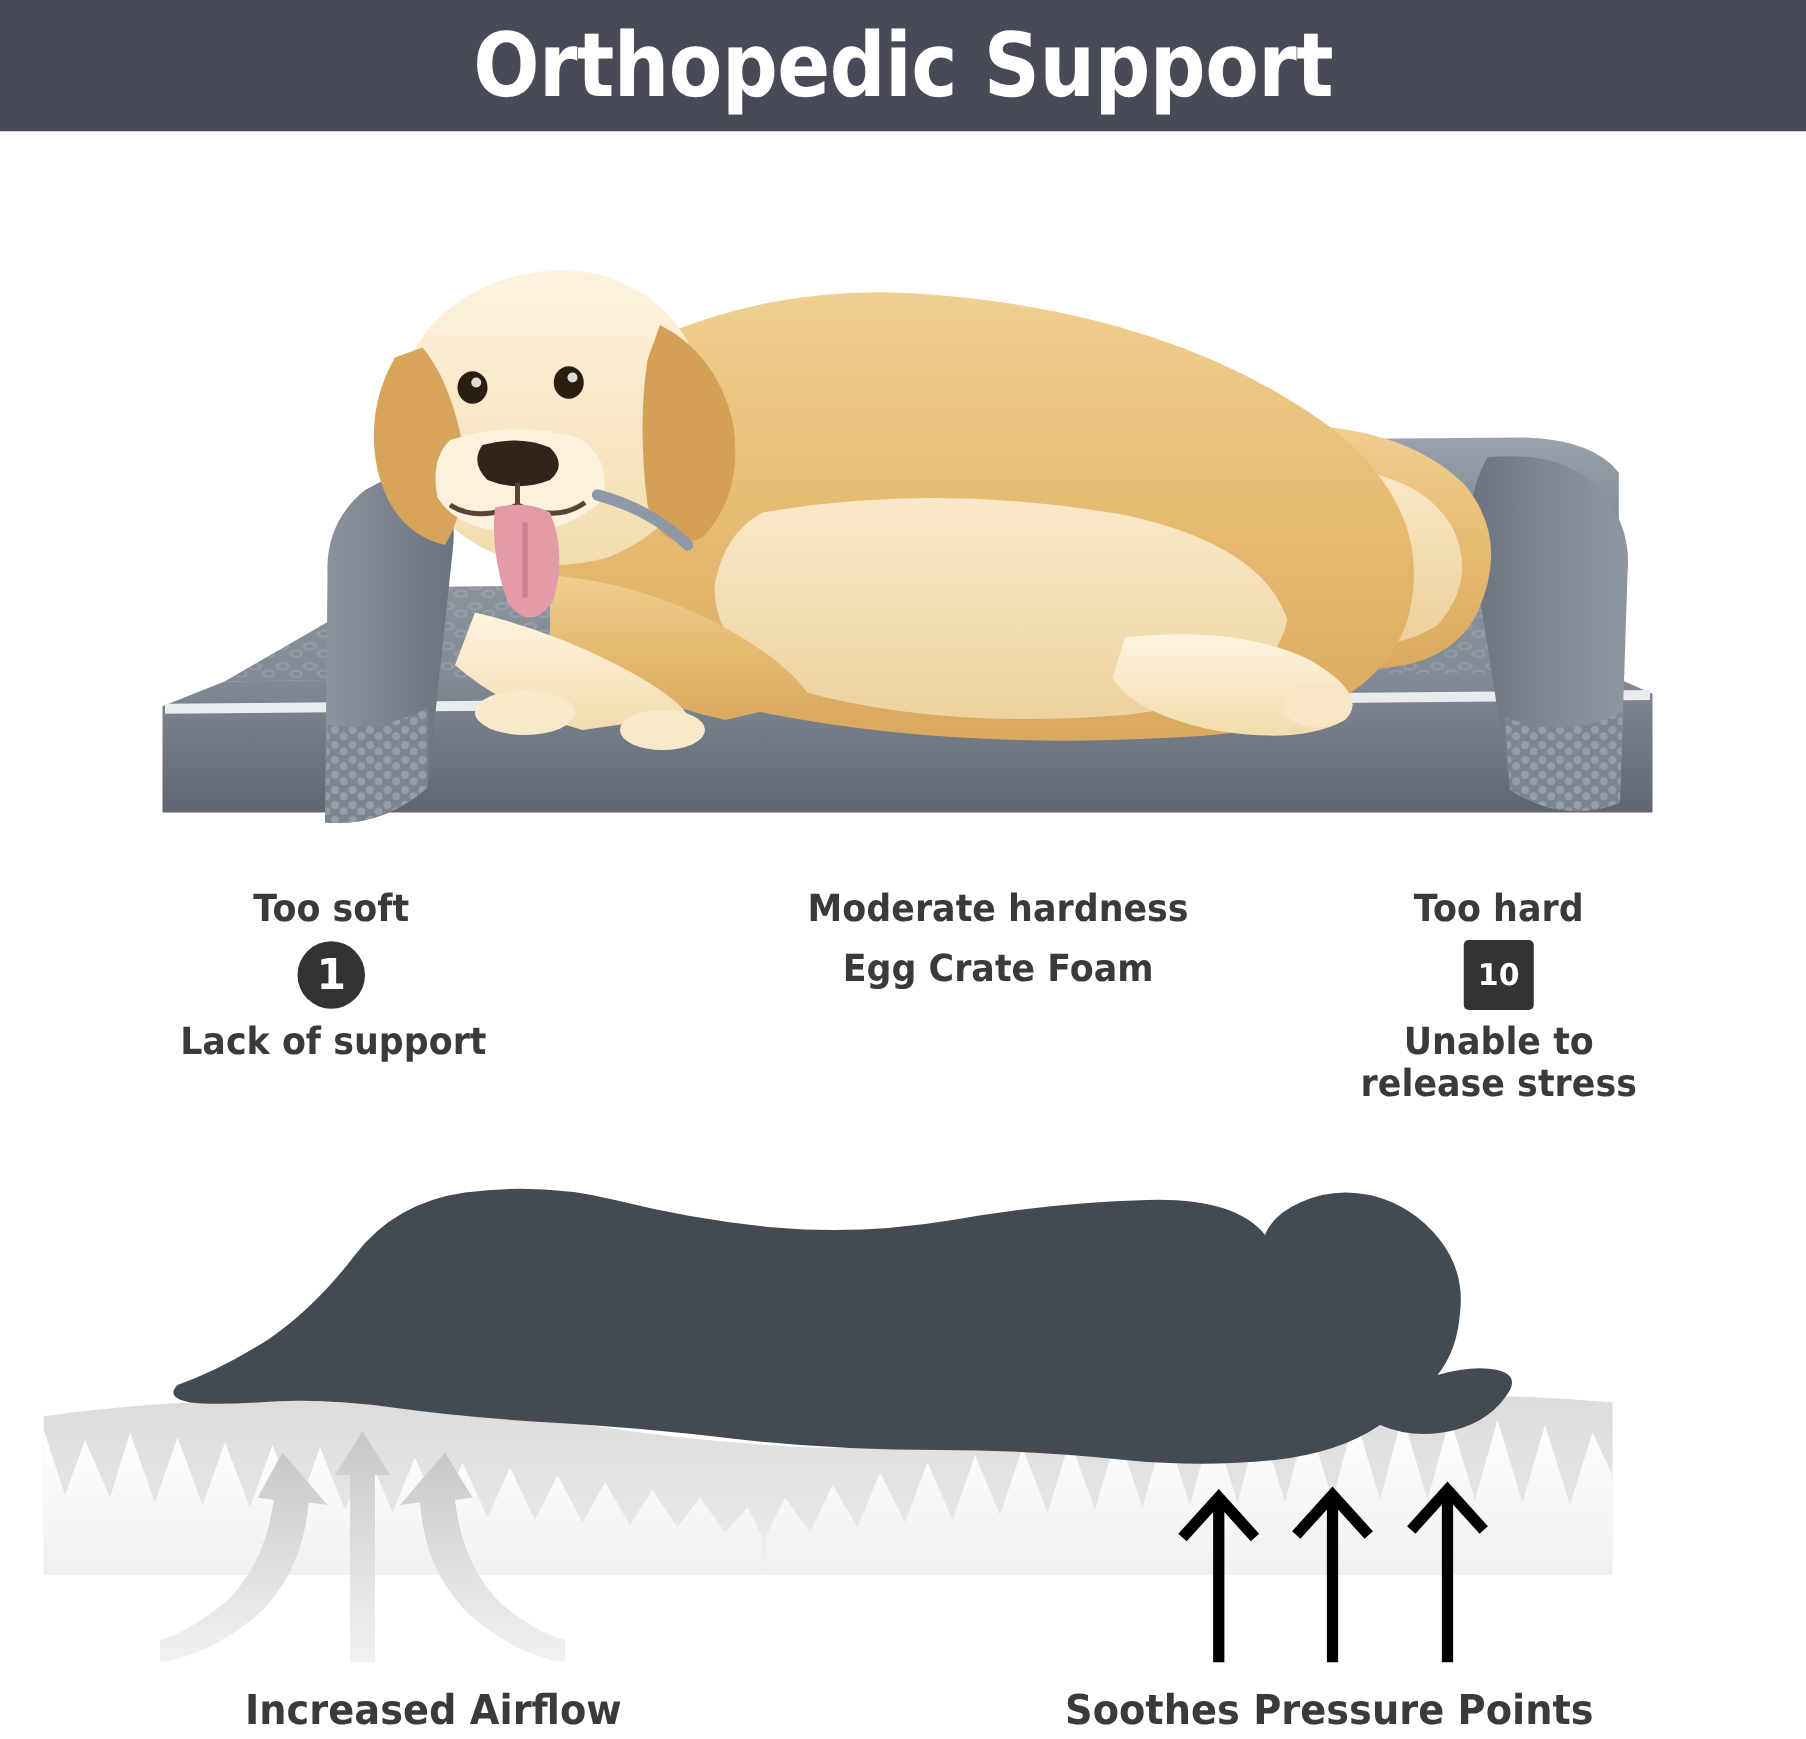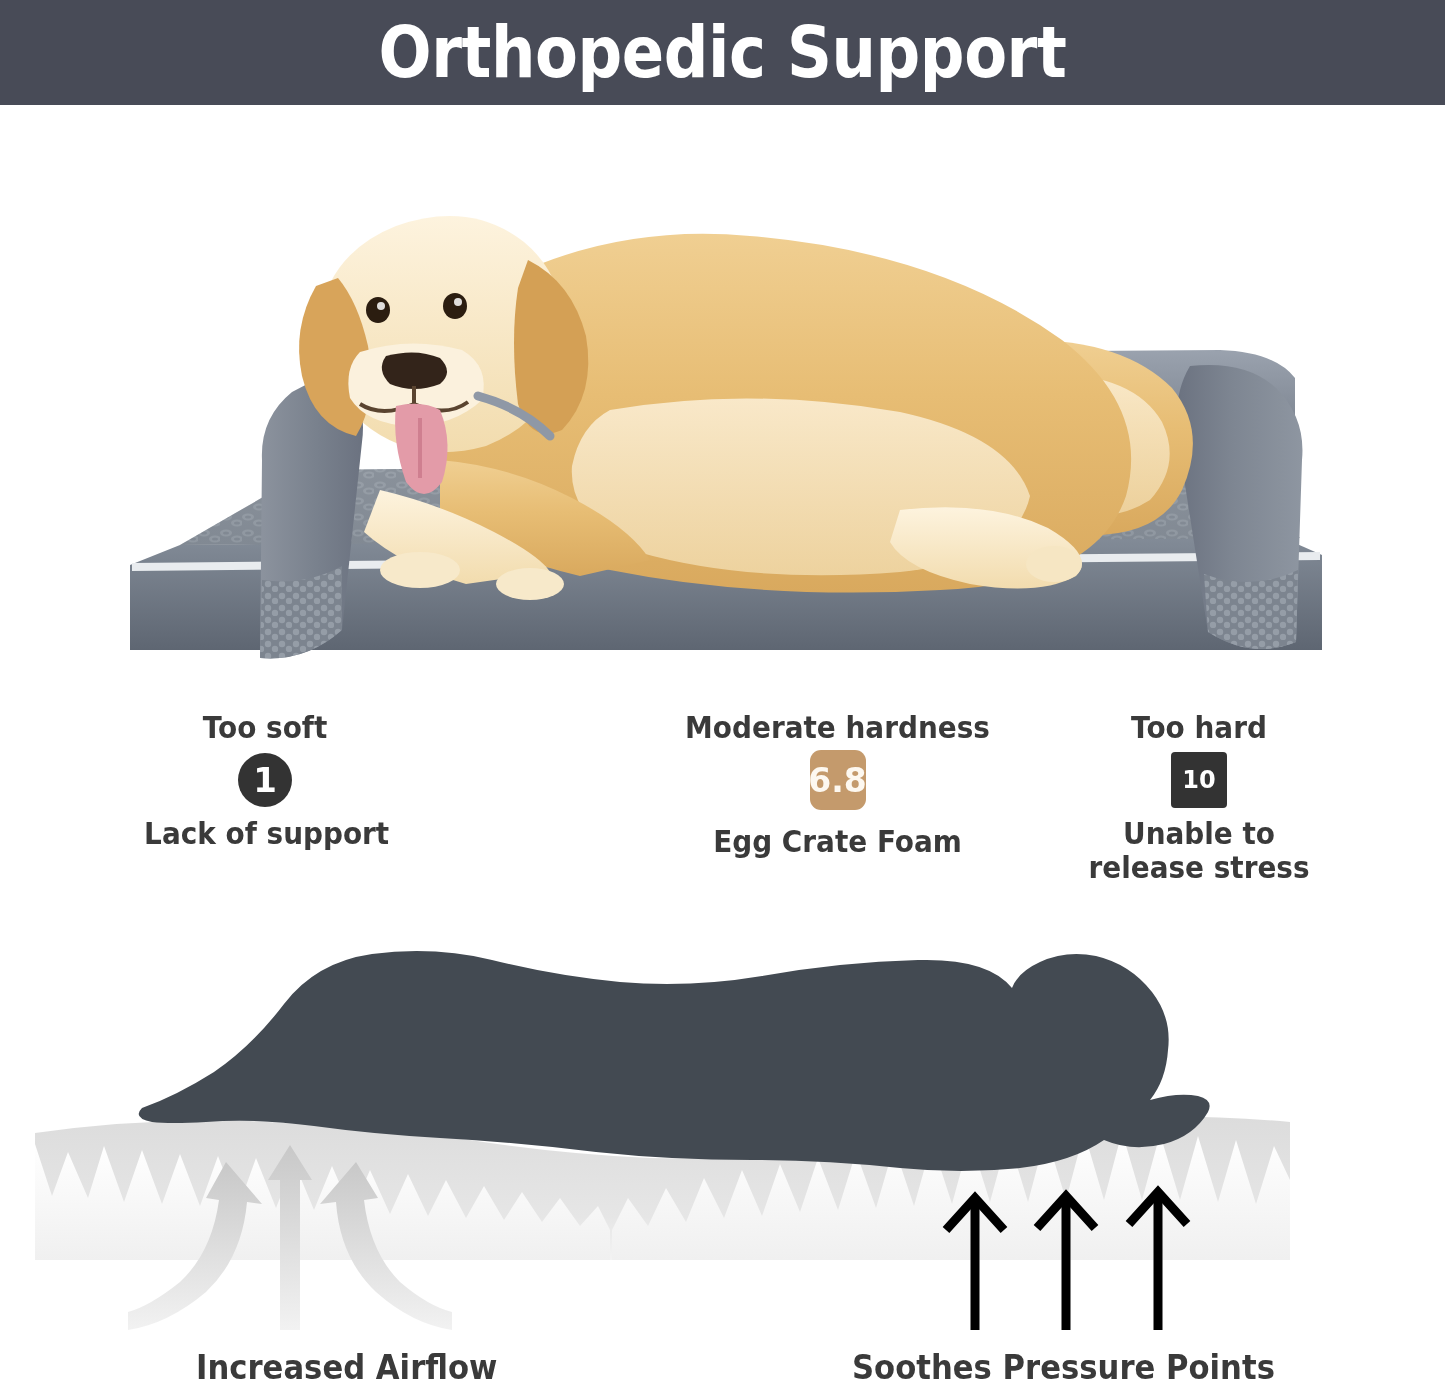--- a/index.html
+++ b/index.html
@@ -111,21 +111,21 @@
     background: #c49a6c;
     font-size: 33px;
     color: #fdf8f0;
   }
 
   
   #scale-group-1 { left: 135px; top: 10px; width: 260px; }
   #scale-group-1 .marker-row { margin-top: 6px; height: 58px; }
   #scale-group-1 .scale-bottom-label { margin-top: 8px; }
   
-  #scale-group-2 { left: 650px; top: 10px; width: 375px; }
+  #scale-group-2 { left: 611px; top: 10px; width: 375px; }
   #scale-group-2 .marker-row { margin-top: 4px; height: 62px; }
   #scale-group-2 .scale-bottom-label { margin-top: 14px; }
   
   #scale-group-3 { left: 1069px; top: 10px; width: 260px; }
   #scale-group-3 .marker-row { margin-top: 6px; height: 58px; }
   #scale-group-3 .scale-bottom-label { margin-top: 8px; }
 
   
   #foam-diagram {
     position: absolute;
@@ -267,23 +267,20 @@
   <div class="scale-group" id="scale-group-1">
     <div class="scale-top-label">Too soft</div>
     <div class="marker-row">
       <div class="marker marker-circle">1</div>
     </div>
     <div class="scale-bottom-label">Lack of support</div>
   </div>
 
   <div class="scale-group" id="scale-group-2">
     <div class="scale-top-label">Moderate hardness</div>
-    <div class="marker-row">
-      <div class="marker marker-rounded">6.8</div>
-    </div>
     <div class="scale-bottom-label">Egg Crate Foam</div>
   </div>
 
   <div class="scale-group" id="scale-group-3">
     <div class="scale-top-label">Too hard</div>
     <div class="marker-row">
       <div class="marker marker-square">10</div>
     </div>
     <div class="scale-bottom-label">
       <div>Unable to</div>

